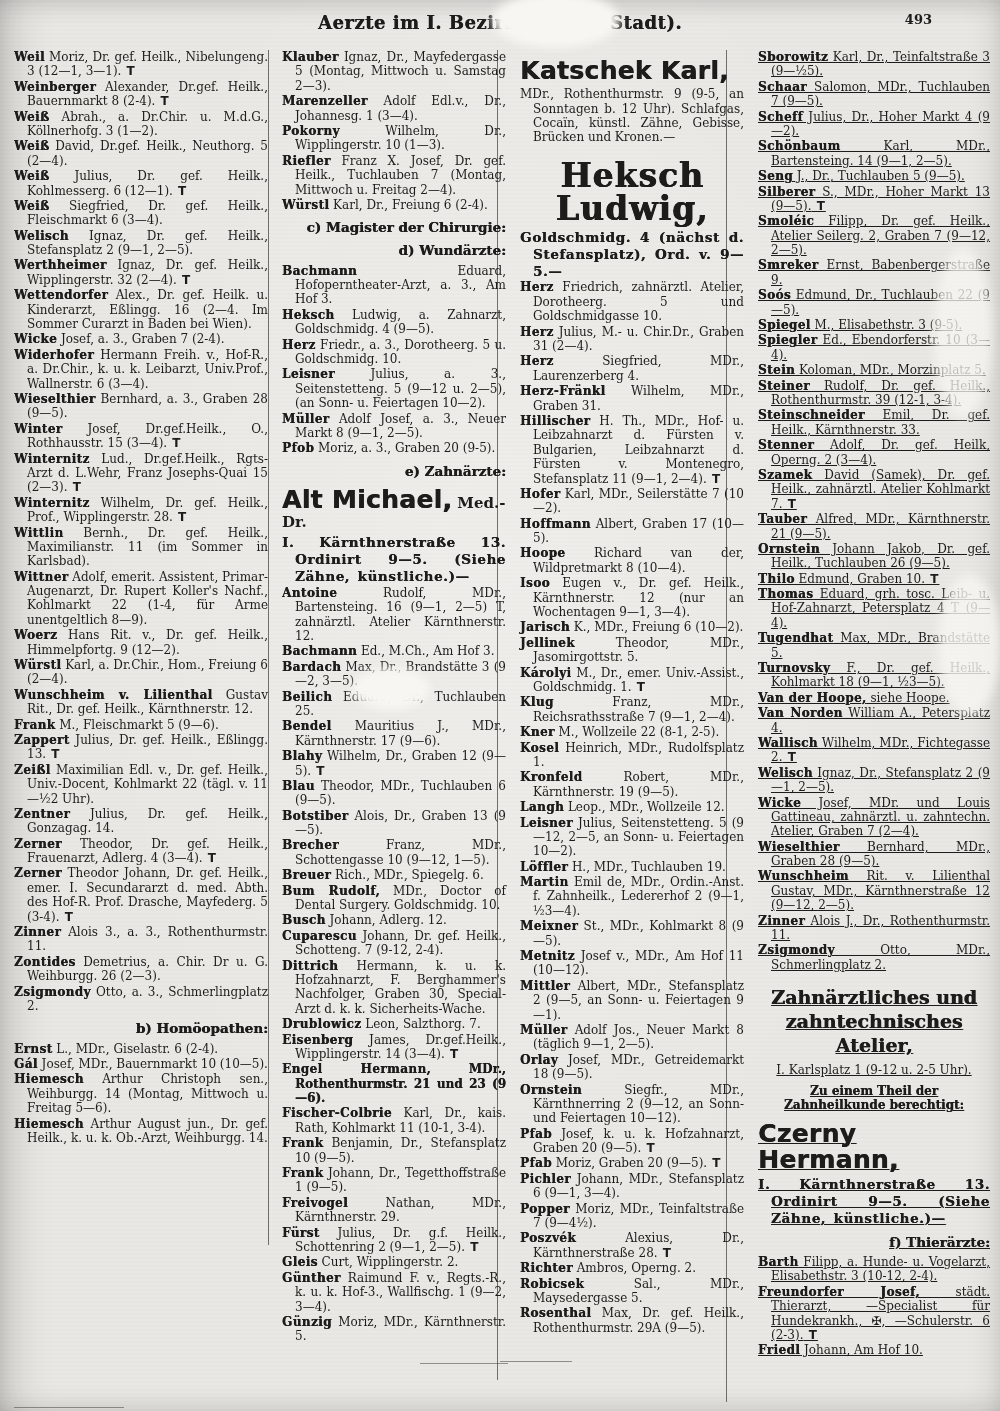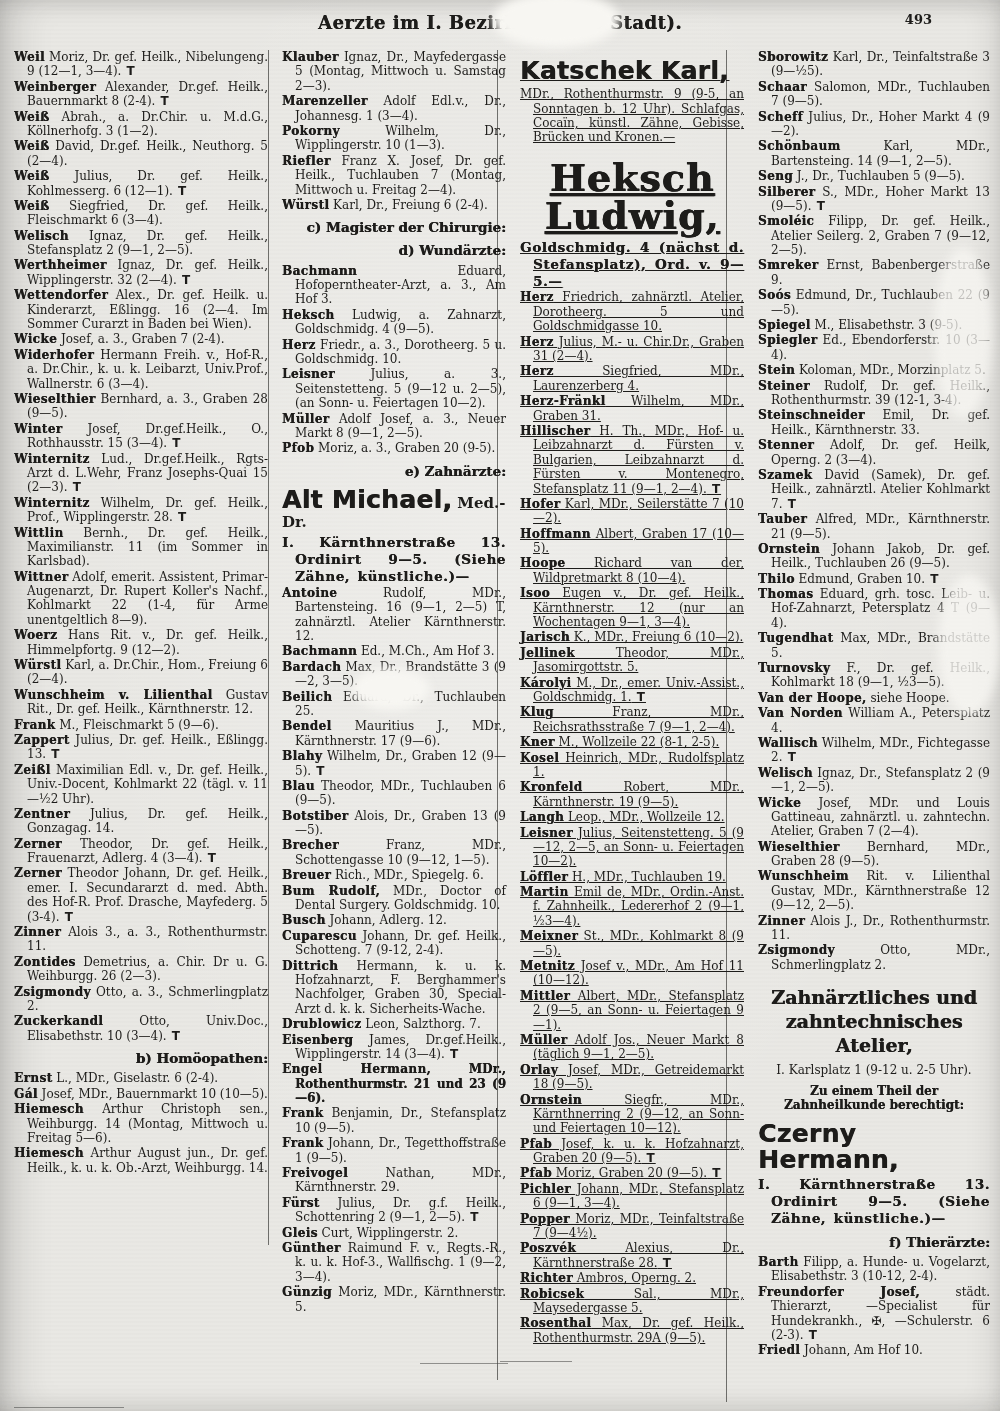--- a/index.html
+++ b/index.html
@@ -16,39 +16,39 @@
   
   #hdr{position:relative;height:46px;}
   #hdr .title{position:absolute;left:0;right:0;top:12px;text-align:center;
     font-weight:700;font-size:18px;letter-spacing:.5px;text-shadow:.4px 0 currentColor;}
   #hdr .pgnum{position:absolute;right:68px;top:12px;font-weight:700;font-size:13px;}
   
   #cols{position:absolute;left:14px;right:10px;top:50px;bottom:8px;display:flex;}
   .col{overflow:hidden;font-size:12px;line-height:1.2;text-align:justify;}
   .col1{width:254px;padding-right:7px;}
   .col2{width:224px;padding:0 7px;}
-  .col3{width:224px;padding:0 7px;text-decoration:underline;}
-  .col4{flex:1;padding-left:7px;}
+  .col3{width:224px;padding:0 7px;}
+  .col4{flex:1;padding-left:7px;text-decoration:underline;}
   .vsep{position:absolute;top:0;width:1px;background:rgba(45,44,42,.65);}
   #vs1{left:268px;height:1195px;}
   #vs2{left:497px;height:1330px;}
   #vs3{left:726px;height:1352px;}
   
   .entry{text-indent:-13px;padding-left:13px;margin:0 0 1px 0;}
   .entry .lead{font-weight:700;letter-spacing:.4px;text-shadow:.35px 0 currentColor;}
   .allbold{font-weight:700;text-shadow:.3px 0 currentColor;}
   .tel{font-weight:900;font-family:"DejaVu Sans",sans-serif;letter-spacing:1px;}
   .sect-head{text-align:right;text-indent:0;font-weight:700;font-size:13.5px;
     margin:7px 0 5px 0;text-shadow:.4px 0 currentColor;}
   .disp-sans{margin:8px 0 3px 0;text-indent:0;text-align:left;}
   .disp-sans .lead{font-family:"DejaVu Sans","Liberation Sans",sans-serif;font-weight:900;
     font-size:25px;line-height:1.05;letter-spacing:.3px;text-shadow:.6px 0 currentColor;}
   .disp-sans span:not(.lead){font-weight:700;font-size:15px;}
   .disp-frak{margin:14px 0 4px 0;text-indent:0;text-align:center;font-weight:700;
-    font-size:38px;line-height:1.0;letter-spacing:1px;text-shadow:.8px 0 currentColor, .4px .4px currentColor;}
+    font-size:33px;line-height:1.0;letter-spacing:1px;text-shadow:.8px 0 currentColor, .4px .4px currentColor;}
   .disp-frak2{margin:14px 0 4px 0;text-indent:0;text-align:center;font-weight:700;
     font-size:19px;line-height:1.25;text-shadow:.6px 0 currentColor;}
   .center-line{text-align:center;text-indent:0;margin:6px 0;}
   .entry.sub{font-size:13.5px;letter-spacing:.6px;word-spacing:2px;line-height:1.25;}
   
   .blotch{position:absolute;background:#f7f6f2;border-radius:50%;filter:blur(5px);}
   #bl1{left:492px;top:-8px;width:128px;height:56px;}
   #bl2{left:352px;top:668px;width:78px;height:42px;}
   #bl3{left:934px;top:248px;width:58px;height:170px;opacity:.75;}
   #bl4{left:938px;top:575px;width:62px;height:140px;opacity:.8;}
@@ -65,21 +65,21 @@
     <span class="title">Aerzte im I. Bezirk (Innere Stadt).</span>
     <span class="pgnum">493</span>
   </div>
 
   <div class="vsep" id="vs1" style="top:50px;"></div>
   <div class="vsep" id="vs2" style="top:50px;"></div>
   <div class="vsep" id="vs3" style="top:50px;"></div>
 
   <div id="cols">
     <div class="col col1">
-        <div class="entry"><span class="lead">Weil</span><span> Moriz, Dr. gef. Heilk., Nibelungeng. 9 (12—1, 3—4).</span><span class="tel"> T</span></div>
+        <div class="entry"><span class="lead">Weil</span><span> Moriz, Dr. gef. Heilk., Nibelungeng. 3 (12—1, 3—1).</span><span class="tel"> T</span></div>
         <div class="entry"><span class="lead">Weinberger</span><span> Alexander, Dr.gef. Heilk., Bauernmarkt 8 (2-4).</span><span class="tel"> T</span></div>
         <div class="entry"><span class="lead">Weiß</span><span> Abrah., a. Dr.Chir. u. M.d.G., Köllnerhofg. 3 (1—2).</span></div>
         <div class="entry"><span class="lead">Weiß</span><span> David, Dr.gef. Heilk., Neuthorg. 5 (2—4).</span></div>
         <div class="entry"><span class="lead">Weiß</span><span> Julius, Dr. gef. Heilk., Kohlmesserg. 6 (12—1).</span><span class="tel"> T</span></div>
         <div class="entry"><span class="lead">Weiß</span><span> Siegfried, Dr. gef. Heilk., Fleischmarkt 6 (3—4).</span></div>
         <div class="entry"><span class="lead">Welisch</span><span> Ignaz, Dr. gef. Heilk., Stefansplatz 2 (9—1, 2—5).</span></div>
         <div class="entry"><span class="lead">Werthheimer</span><span> Ignaz, Dr. gef. Heilk., Wipplingerstr. 32 (2—4).</span><span class="tel"> T</span></div>
         <div class="entry"><span class="lead">Wettendorfer</span><span> Alex., Dr. gef. Heilk. u. Kinderarzt, Eßlingg. 16 (2—4. Im Sommer Curarzt in Baden bei Wien).</span></div>
         <div class="entry"><span class="lead">Wicke</span><span> Josef, a. 3., Graben 7 (2-4).</span></div>
         <div class="entry"><span class="lead">Widerhofer</span><span> Hermann Freih. v., Hof-R., a. Dr.Chir., k. u. k. Leibarzt, Univ.Prof., Wallnerstr. 6 (3—4).</span></div>
@@ -94,21 +94,20 @@
         <div class="entry"><span class="lead">Wunschheim v. Lilienthal</span><span> Gustav Rit., Dr. gef. Heilk., Kärnthnerstr. 12.</span></div>
         <div class="entry"><span class="lead">Frank</span><span> M., Fleischmarkt 5 (9—6).</span></div>
         <div class="entry"><span class="lead">Zappert</span><span> Julius, Dr. gef. Heilk., Eßlingg. 13.</span><span class="tel"> T</span></div>
         <div class="entry"><span class="lead">Zeißl</span><span> Maximilian Edl. v., Dr. gef. Heilk., Univ.-Docent, Kohlmarkt 22 (tägl. v. 11—½2 Uhr).</span></div>
         <div class="entry"><span class="lead">Zentner</span><span> Julius, Dr. gef. Heilk., Gonzagag. 14.</span></div>
         <div class="entry"><span class="lead">Zerner</span><span> Theodor, Dr. gef. Heilk., Frauenarzt, Adlerg. 4 (3—4).</span><span class="tel"> T</span></div>
         <div class="entry"><span class="lead">Zerner</span><span> Theodor Johann, Dr. gef. Heilk., emer. I. Secundararzt d. med. Abth. des Hof-R. Prof. Drasche, Mayfederg. 5 (3-4).</span><span class="tel"> T</span></div>
         <div class="entry"><span class="lead">Zinner</span><span> Alois 3., a. 3., Rothenthurmstr. 11.</span></div>
         <div class="entry"><span class="lead">Zontides</span><span> Demetrius, a. Chir. Dr u. G. Weihburgg. 26 (2—3).</span></div>
         <div class="entry"><span class="lead">Zsigmondy</span><span> Otto, a. 3., Schmerlingplatz 2.</span></div>
-        <div class="entry"><span class="lead">Zuckerkandl</span><span> Otto, Univ.Doc., Elisabethstr. 10 (3—4).</span><span class="tel"> T</span></div>
         <div class="sect-head"><span>b) Homöopathen:</span></div>
         <div class="entry"><span class="lead">Ernst</span><span> L., MDr., Giselastr. 6 (2-4).</span></div>
         <div class="entry"><span class="lead">Gál</span><span> Josef, MDr., Bauernmarkt 10 (10—5).</span></div>
         <div class="entry"><span class="lead">Hiemesch</span><span> Arthur Christoph sen., Weihburgg. 14 (Montag, Mittwoch u. Freitag 5—6).</span></div>
         <div class="entry"><span class="lead">Hiemesch</span><span> Arthur August jun., Dr. gef. Heilk., k. u. k. Ob.-Arzt, Weihburgg. 14.</span></div>
       </div>
     <div class="col col2">
         <div class="entry"><span class="lead">Klauber</span><span> Ignaz, Dr., Mayfedergasse 5 (Montag, Mittwoch u. Samstag 2—3).</span></div>
         <div class="entry"><span class="lead">Marenzeller</span><span> Adolf Edl.v., Dr., Johannesg. 1 (3—4).</span></div>
         <div class="entry"><span class="lead">Pokorny</span><span> Wilhelm, Dr., Wipplingerstr. 10 (1—3).</span></div>
@@ -135,20 +134,21 @@
         <div class="entry"><span class="lead">Botstiber</span><span> Alois, Dr., Graben 13 (9—5).</span></div>
         <div class="entry"><span class="lead">Brecher</span><span> Franz, MDr., Schottengasse 10 (9—12, 1—5).</span></div>
         <div class="entry"><span class="lead">Breuer</span><span> Rich., MDr., Spiegelg. 6.</span></div>
         <div class="entry"><span class="lead">Bum Rudolf,</span><span> MDr., Doctor of Dental Surgery. Goldschmidg. 10.</span></div>
         <div class="entry"><span class="lead">Busch</span><span> Johann, Adlerg. 12.</span></div>
         <div class="entry"><span class="lead">Cuparescu</span><span> Johann, Dr. gef. Heilk., Schotteng. 7 (9-12, 2-4).</span></div>
         <div class="entry"><span class="lead">Dittrich</span><span> Hermann, k. u. k. Hofzahnarzt, F. Berghammer's Nachfolger, Graben 30, Special-Arzt d. k. k. Sicherheits-Wache.</span></div>
         <div class="entry"><span class="lead">Drublowicz</span><span> Leon, Salzthorg. 7.</span></div>
         <div class="entry"><span class="lead">Eisenberg</span><span> James, Dr.gef.Heilk., Wipplingerstr. 14 (3—4).</span><span class="tel"> T</span></div>
         <div class="entry allbold"><span class="lead">Engel Hermann,</span><span> MDr., Rothenthurmstr. 21 und 23 (9—6).</span></div>
+        <div class="entry"><span class="lead">Fischer-Colbrie</span><span> Karl, Dr., kais. Rath, Kohlmarkt 11 (10-1, 3-4).</span></div>
         <div class="entry"><span class="lead">Frank</span><span> Benjamin, Dr., Stefansplatz 10 (9—5).</span></div>
         <div class="entry"><span class="lead">Frank</span><span> Johann, Dr., Tegetthoffstraße 1 (9—5).</span></div>
         <div class="entry"><span class="lead">Freivogel</span><span> Nathan, MDr., Kärnthnerstr. 29.</span></div>
         <div class="entry"><span class="lead">Fürst</span><span> Julius, Dr. g.f. Heilk., Schottenring 2 (9—1, 2—5).</span><span class="tel"> T</span></div>
         <div class="entry"><span class="lead">Gleis</span><span> Curt, Wipplingerstr. 2.</span></div>
         <div class="entry"><span class="lead">Günther</span><span> Raimund F. v., Regts.-R., k. u. k. Hof-3., Wallfischg. 1 (9—2, 3—4).</span></div>
         <div class="entry"><span class="lead">Günzig</span><span> Moriz, MDr., Kärnthnerstr. 5.</span></div>
       </div>
     <div class="col col3">
         <div class="disp-sans"><span class="lead">Katschek Karl,</span></div>

